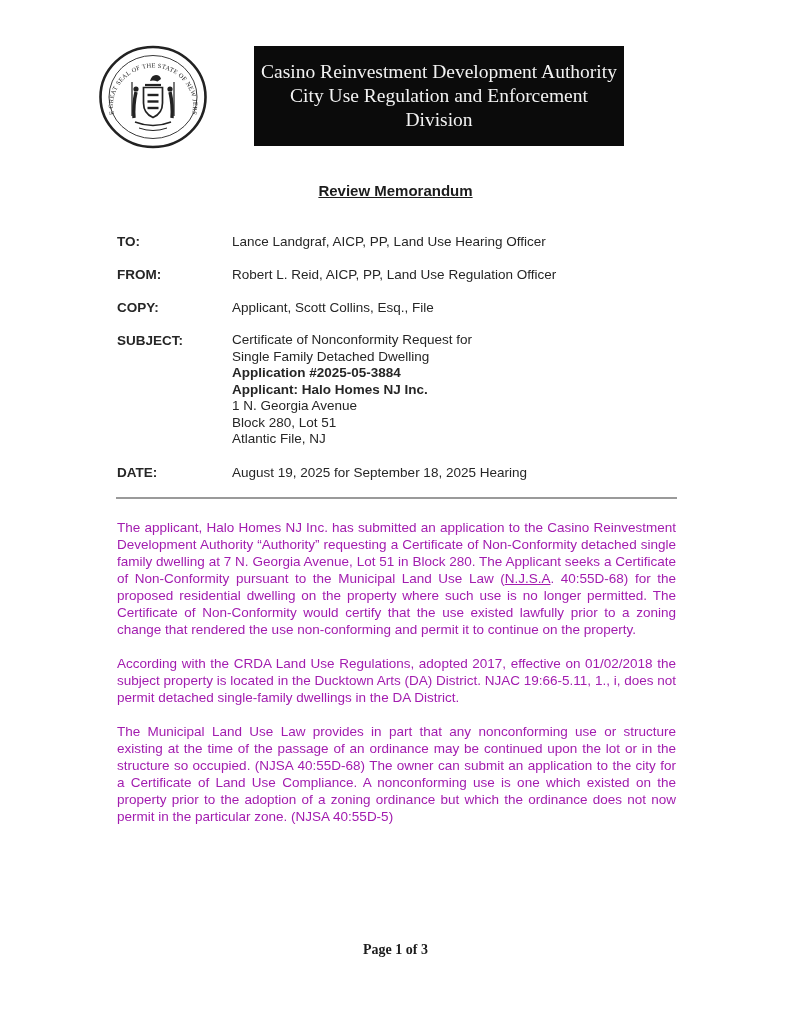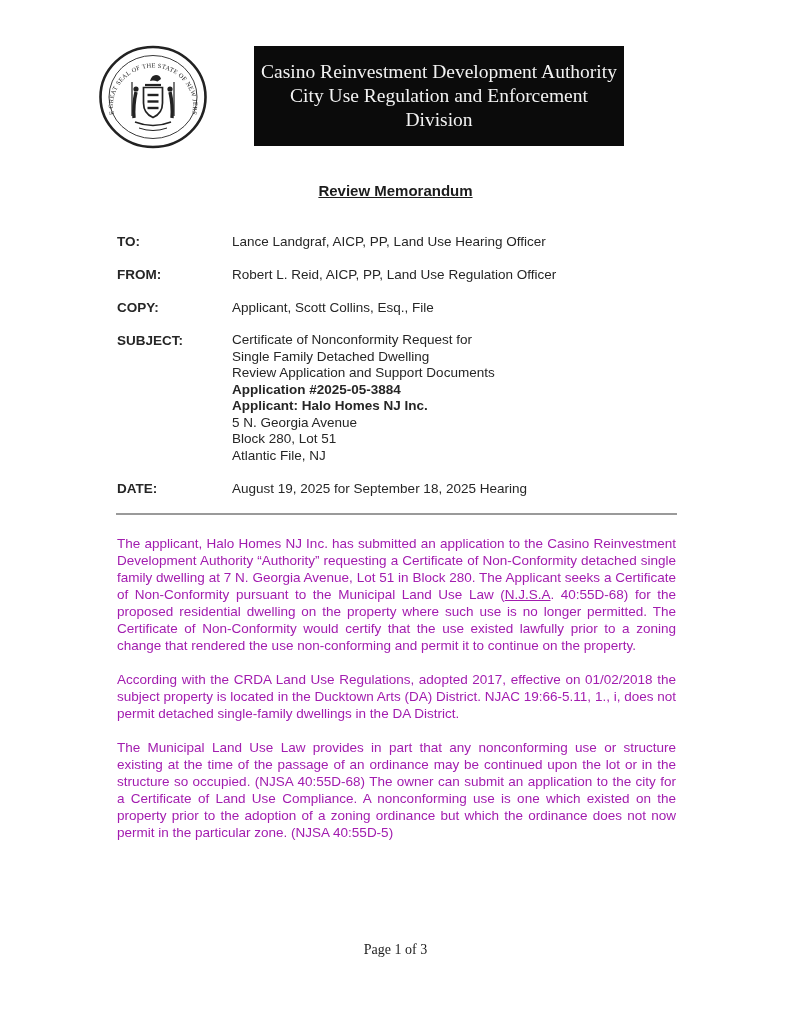--- a/index.html
+++ b/index.html
@@ -32,21 +32,21 @@
   .memo-value .bold { font-weight:bold; }
   .rule { border:none; border-top:2px solid #9a9a9a; margin:12px 114px 0 116px; }
   .memo-body { margin:20px 115px 0 117px; }
   .memo-body p {
     margin:16px 0 17px 0; font-size:13.5px; line-height:17px;
     text-align:justify; color:#a21caf;
   }
   .uline { text-decoration:underline; }
   .page-footer {
     position:absolute; left:0; right:0; bottom:66px; text-align:center;
-    font-family:"Liberation Serif", serif; font-size:14px; color:#1c1c1c;
+    font-family:"Liberation Serif", serif; font-size:14px; color:#1c1c1c;font-weight:bold;
   }
 </style>
 </head>
 <body>
 
 <div class="page">
 
   <header class="doc-header">
     <div class="seal">
       <svg width="112" height="106" viewBox="0 0 112 106" xmlns="http://www.w3.org/2000/svg">
@@ -106,24 +106,23 @@
       </div>
       <div class="memo-row">
         <div class="memo-label">COPY:</div>
         <div class="memo-value">Applicant, Scott Collins, Esq., File</div>
       </div>
       <div class="memo-row">
         <div class="memo-label">SUBJECT:</div>
         <div class="memo-value">
           <div class="subject-line">Certificate of Nonconformity Request for</div>
           <div class="subject-line">Single Family Detached Dwelling</div>
-          <div class="subject-line">Review Application and Support Documents</div>
           <div class="subject-line bold">Application #2025-05-3884</div>
           <div class="subject-line bold">Applicant: Halo Homes NJ Inc.</div>
-          <div class="subject-line">5 N. Georgia Avenue</div>
+          <div class="subject-line">1 N. Georgia Avenue</div>
           <div class="subject-line">Block 280, Lot 51</div>
           <div class="subject-line">Atlantic File, NJ</div>
         </div>
       </div>
       <div class="memo-row">
         <div class="memo-label">DATE:</div>
         <div class="memo-value">August 19, 2025 for September 18, 2025 Hearing</div>
       </div>
     </div>
 

